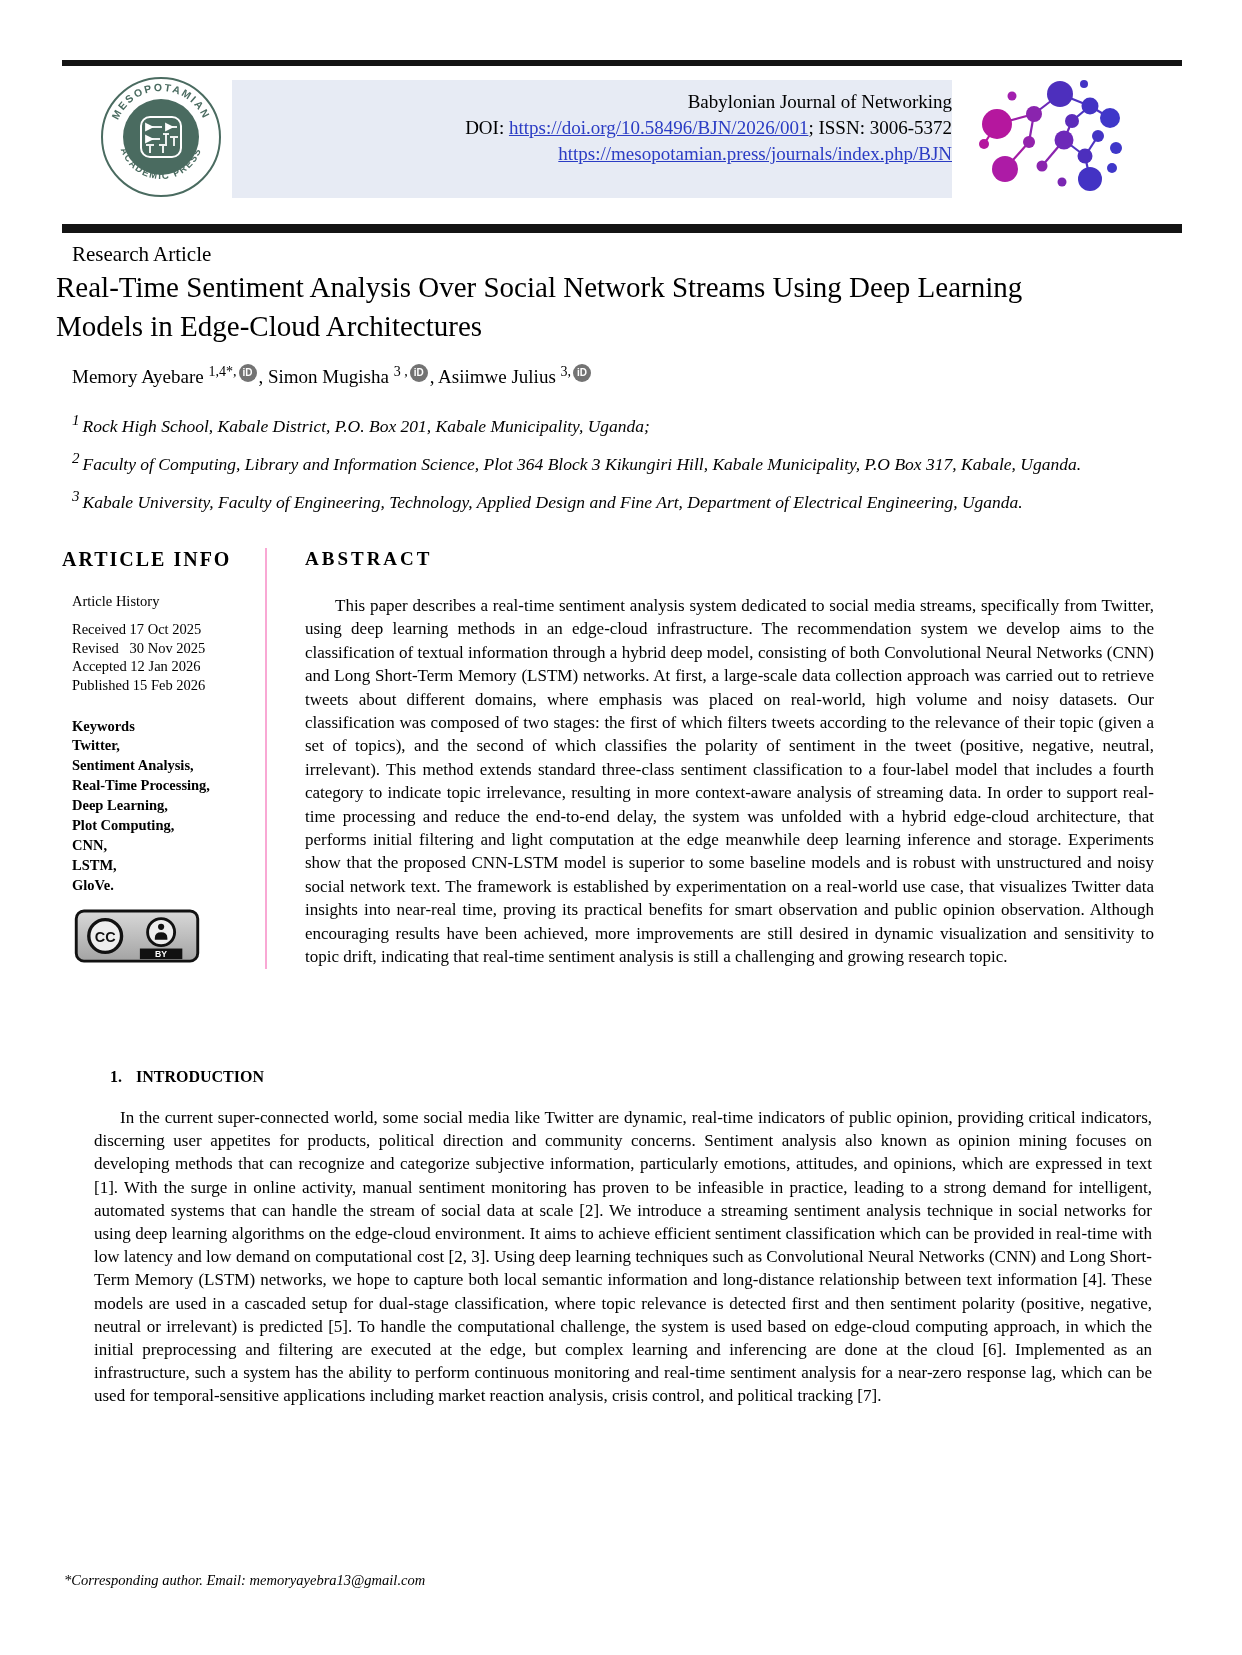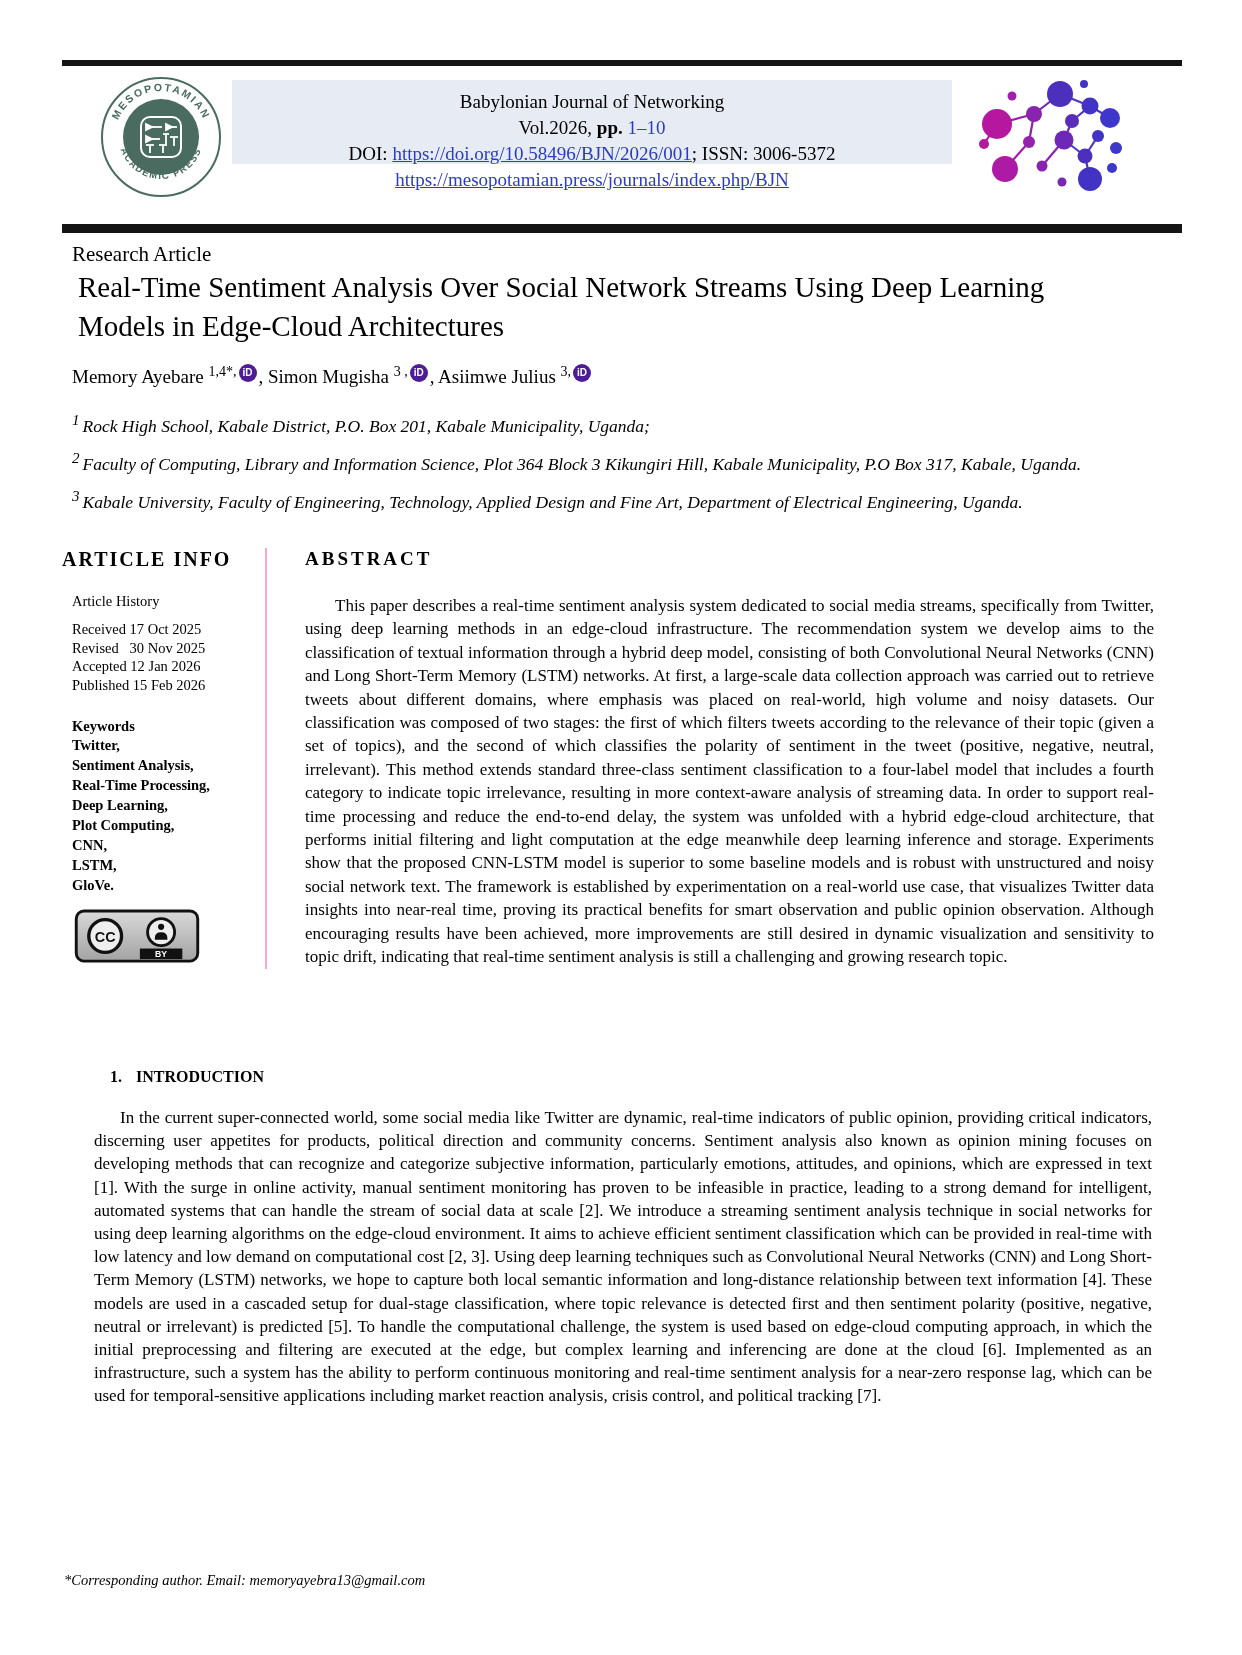--- a/index.html
+++ b/index.html
@@ -12,39 +12,39 @@
     overflow:hidden;
   }
   .page { position:relative; width:1242px; height:1655px; background:#fff; }
 
   
   .top-rule { position:absolute; left:62px; right:60px; top:60px; height:4px;
     border-top:4px solid #141414; border-bottom:2px solid #141414; }
 
   
   .logo-wrap { position:absolute; left:100px; top:76px; width:122px; height:122px; }
-  .journal-box { position:absolute; left:232px; top:80px; width:720px; height:84px;
-    background:#e7ebf4; text-align:center; padding-top:9px;
+  .journal-box { position:absolute; left:232px; top:80px; width:720px; height:118px;
+    background:#e7ebf4; text-align:right; padding-top:9px;
     font-size:19px; line-height:26px; }
   .journal-box b { font-weight:bold; }
   .lnk { color:#2b3cc4; text-decoration:underline; cursor:pointer; }
   .pages-blue { color:#2b3cc4; }
   .network-wrap { position:absolute; left:972px; top:76px; width:150px; height:126px; }
 
   
   .thick-rule { position:absolute; left:62px; right:60px; top:224px; height:9px; background:#141414; }
 
   .research-article { position:absolute; left:72px; top:242px; font-size:21px; }
-  .paper-title { position:absolute; left:78px; top:268px; width:1050px;
+  .paper-title { position:absolute; left:56px; top:268px; width:1050px;
     font-size:29px; line-height:39px; font-weight:normal; }
 
   .authors { position:absolute; left:72px; top:364px; font-size:19px; }
   .authors sup { font-size:14px; }
   .orcid-icon { display:inline-block; width:18px; height:18px; border-radius:50%;
-    background:#4c1d95; color:#fff; font-family:"Liberation Sans", sans-serif;
+    background:#737373; color:#fff; font-family:"Liberation Sans", sans-serif;
     font-weight:bold; font-size:10px; line-height:18px; text-align:center;
     vertical-align:super; margin:0 2px; }
 
   .affiliations { position:absolute; left:72px; top:412px; width:1090px;
     font-style:italic; font-size:17.5px; }
   .affil-line { margin-bottom:13px; }
   .affil-line sup { font-size:15px; margin-right:3px; }
 
   
   .info-section { position:absolute; left:62px; top:548px; right:88px; display:flex; }
@@ -106,21 +106,20 @@
         <line x1="63" y1="70" x2="63" y2="77"></line>
           <line x1="59" y1="69" x2="67" y2="69"></line>
         <line x1="74" y1="62" x2="74" y2="70"></line>
           <line x1="70" y1="61" x2="78" y2="61"></line>
       </g>
     </svg>
   </div>
 
   <div class="journal-box">
     <div>Babylonian Journal of Networking</div>
-    <div><span>Vol.2026, </span><b>pp.</b><span class="pages-blue"> 1–10</span></div>
     <div><span>DOI: </span><a class="lnk">https://doi.org/10.58496/BJN/2026/001</a><span>; ISSN: 3006-5372</span></div>
     <div><a class="lnk">https://mesopotamian.press/journals/index.php/BJN</a></div>
   </div>
 
   <div class="network-wrap">
     <svg viewBox="0 0 150 126" width="150" height="126">
       <g stroke="#6d28b8" stroke-width="2.2">
         <line x1="25" y1="48" x2="62" y2="38" stroke="#9c1fa8"></line>
         <line x1="33" y1="93" x2="57" y2="66" stroke="#a31ba3"></line>
         <line x1="62" y1="38" x2="88" y2="18"></line>

